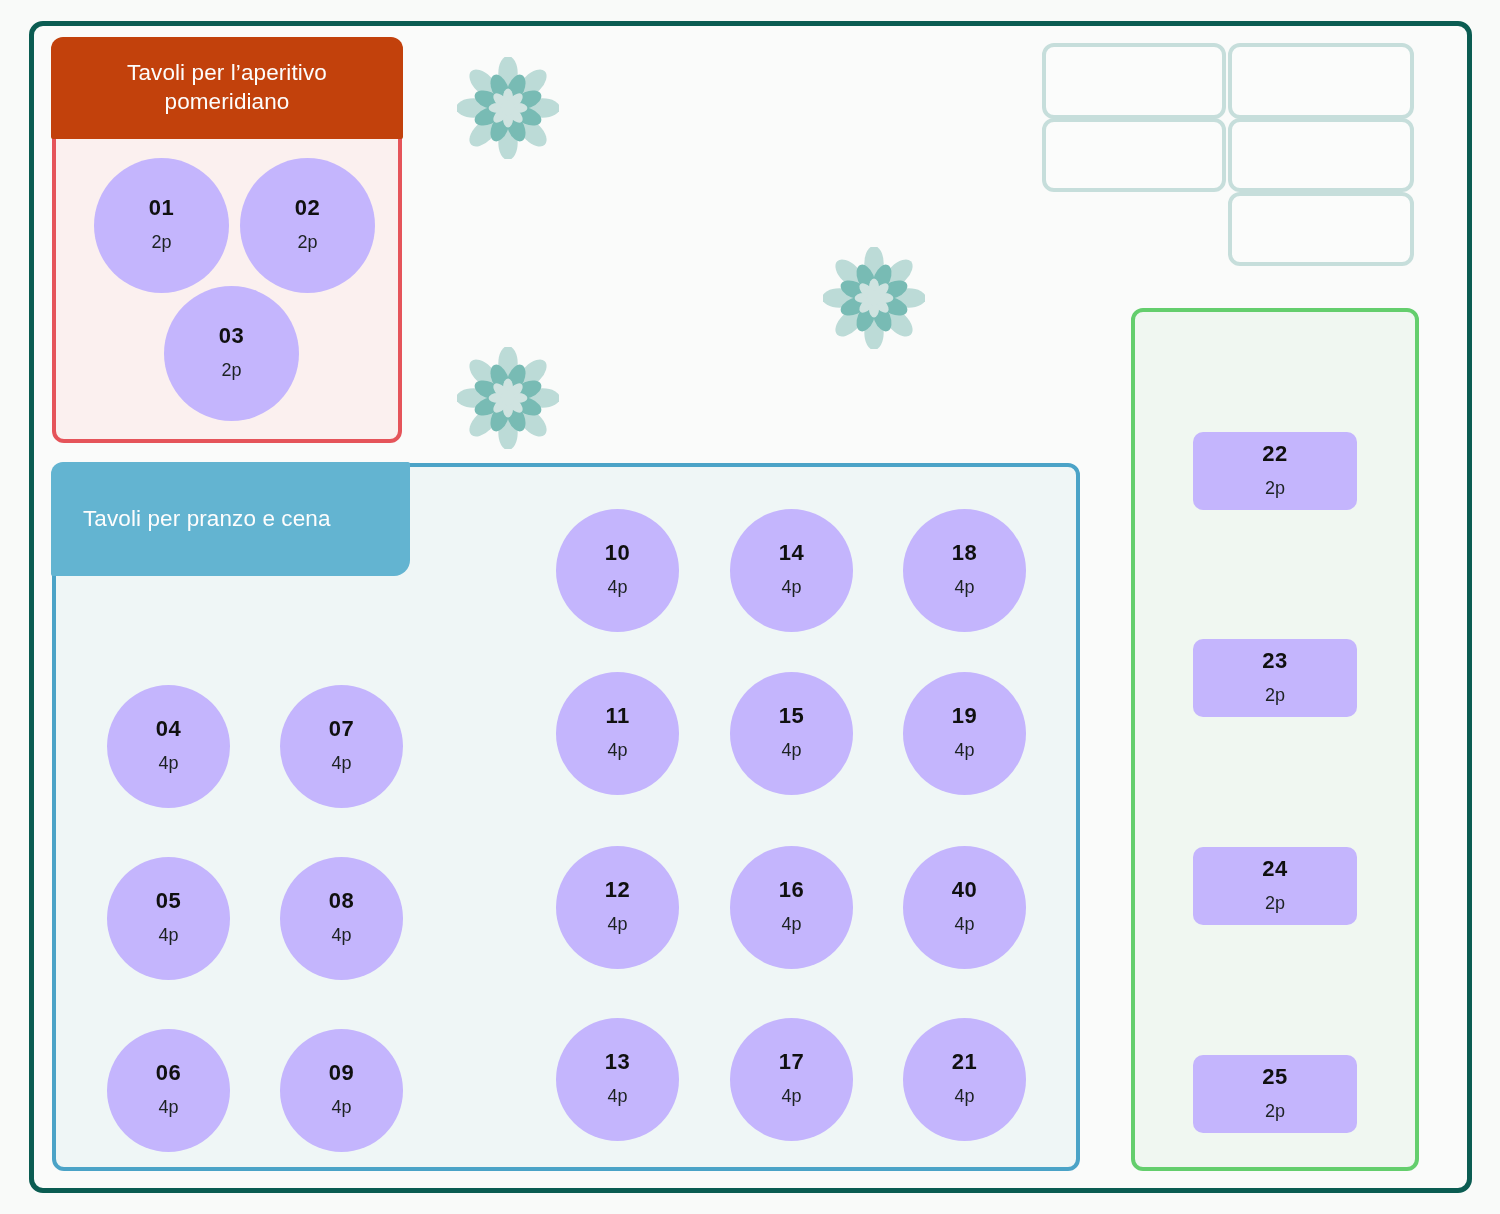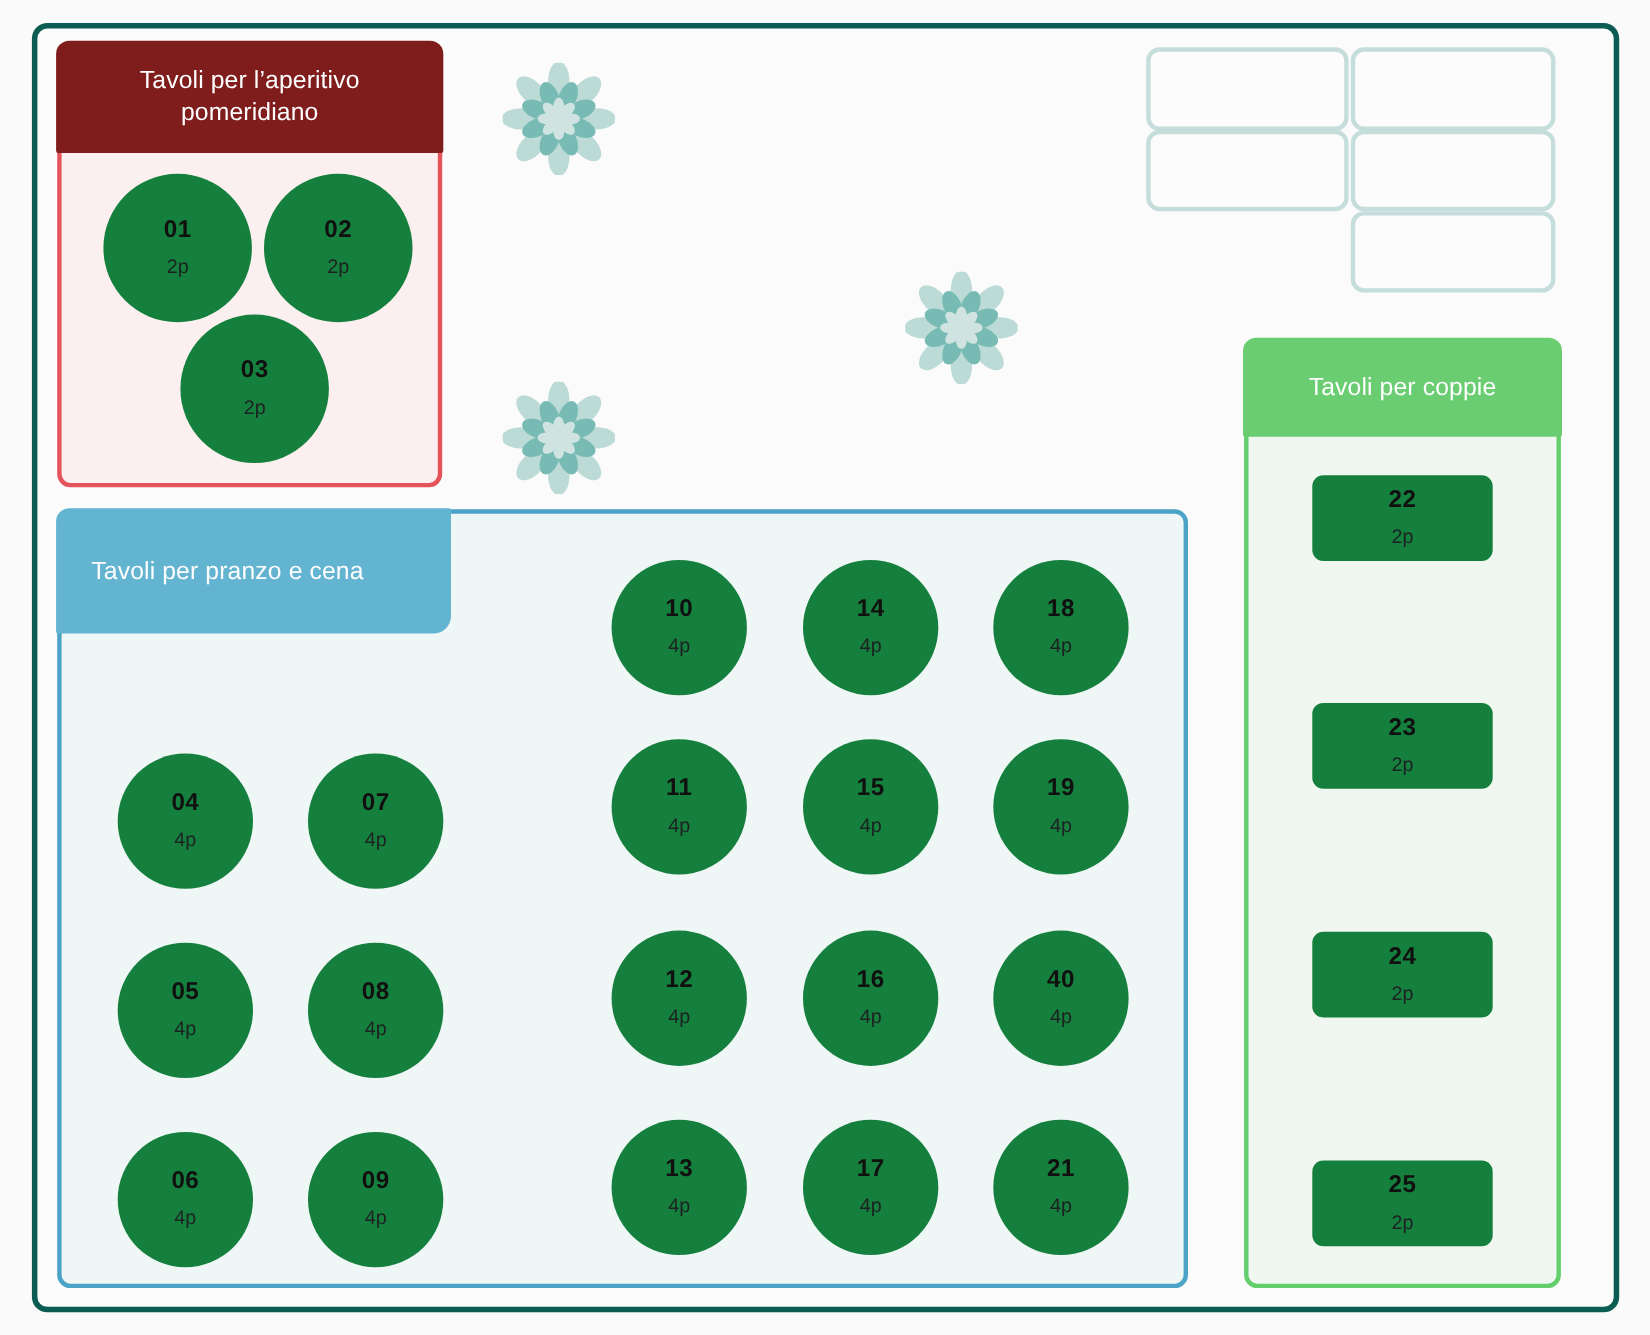--- a/index.html
+++ b/index.html
@@ -54,21 +54,21 @@
 
   
   #zone-aperitivo { left: 52px; top: 38px; width: 350px; height: 405px; }
   #zone-aperitivo .zone-body {
     border: 4px solid #e5545a;
     background: #fbf0ef;
   }
   #zone-aperitivo .zone-header {
     left: -1px; top: -1px;
     width: 352px; height: 102px;
-    background: #7f1d1d;
+    background: #c2410c;
     border-bottom-left-radius: 2px;
     border-bottom-right-radius: 2px;
   }
 
   
   #zone-pranzo { left: 52px; top: 463px; width: 1028px; height: 708px; }
   #zone-pranzo .zone-body {
     border: 4px solid #4ba3c7;
     background: #eff6f6;
   }
@@ -93,21 +93,21 @@
     left: -1px; top: -1px;
     width: 290px; height: 90px;
     background: #6acd72;
     border-bottom-left-radius: 2px;
     border-bottom-right-radius: 2px;
   }
 
   
   .table {
     position: absolute;
-    background: #15803d;
+    background: #c4b5fd;
     display: flex;
     flex-direction: column;
     align-items: center;
     justify-content: center;
     z-index: 3;
   }
   .table.round { border-radius: 50%; }
   .table.rect { border-radius: 10px; }
   .table .t-num {
     font-size: 22px;
@@ -360,21 +360,20 @@
       <span class="t-cap">4p</span>
     </div>
     <div class="table round" style="left:851px; top:555px; width:123px; height:123px;">
       <span class="t-num">21</span>
       <span class="t-cap">4p</span>
     </div>
   </div>
 
   <div class="zone" id="zone-coppie">
     <div class="zone-body"></div>
-    <div class="zone-header">Tavoli per coppie</div>
 
     <div class="table rect" style="left:62px; top:124px; width:164px; height:78px;">
       <span class="t-num">22</span>
       <span class="t-cap">2p</span>
     </div>
     <div class="table rect" style="left:62px; top:331px; width:164px; height:78px;">
       <span class="t-num">23</span>
       <span class="t-cap">2p</span>
     </div>
     <div class="table rect" style="left:62px; top:539px; width:164px; height:78px;">

